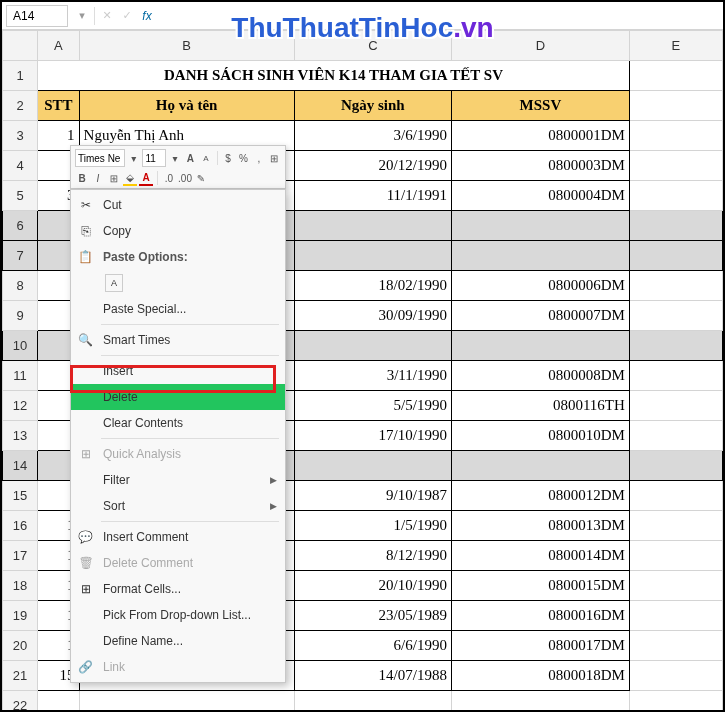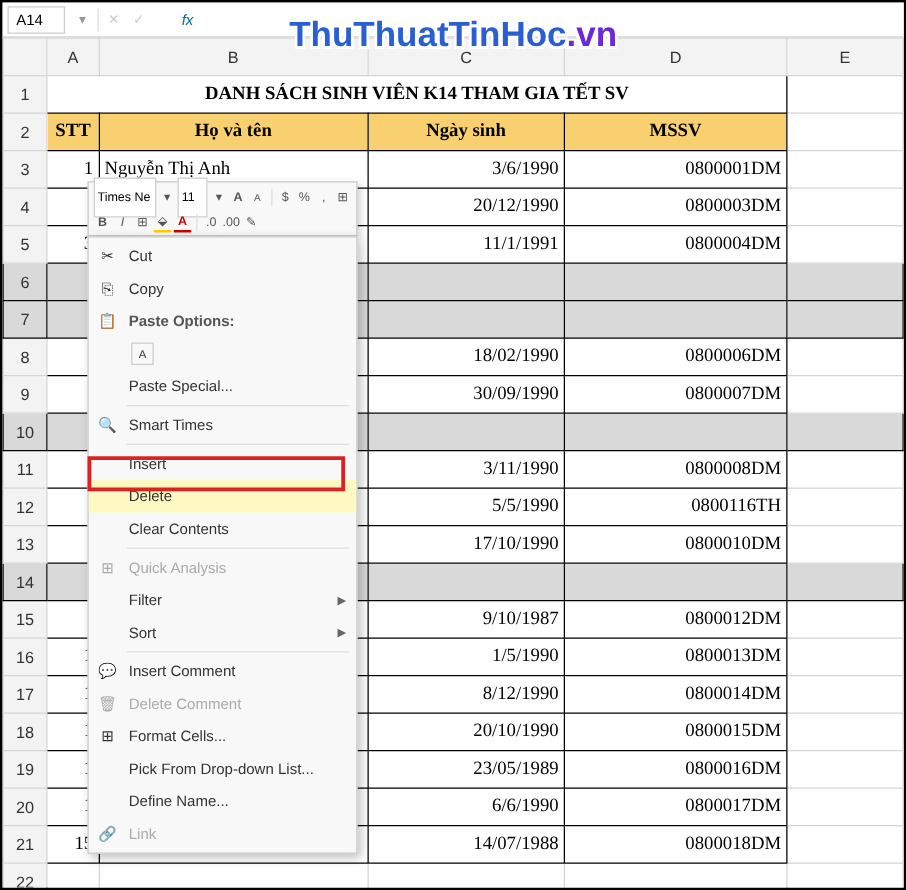--- a/index.html
+++ b/index.html
@@ -1,22 +1,22 @@
 <!DOCTYPE html>
 <html><head>
 <meta charset="utf-8">
 <style>
 * { box-sizing: border-box; margin: 0; padding: 0; font-family: Arial, sans-serif; }
 body { width: 725px; height: 712px; background: #fff; position: relative; overflow: hidden; border: 2px solid #000; }
 
 .formula-bar { display: flex; align-items: center; height: 28px; border-bottom: 1px solid #d4d4d4; background: #fff; }
-.name-box { width: 46px; height: 22px; border: 1px solid #ccc; margin: 0 4px; background: #fff; font-size: 12px; padding: 3px 6px; text-align: left; }
+.name-box { width: 62px; height: 22px; border: 1px solid #ccc; margin: 0 4px; background: #fff; font-size: 12px; padding: 3px 6px; text-align: left; }
 .fb-btn { width: 20px; height: 20px; display: flex; align-items: center; justify-content: center; font-size: 11px; color: #999; }
 .fb-divider { width: 1px; height: 18px; background: #ddd; margin: 0 2px; }
-.fx { font-style: italic; font-size: 12px; color: #0369a1; margin-left: 19px; }
+.fx { font-style: italic; font-size: 12px; color: #0369a1; }
 
 .watermark { position: absolute; top: 10px; left: 50%; transform: translateX(-50%); font-size: 28px; font-weight: bold; color: #2a5fd4; text-shadow: 2px 2px 0 #fff, -2px -2px 0 #fff, 2px -2px 0 #fff, -2px 2px 0 #fff; z-index: 100; pointer-events: none; font-family: Arial Black, Arial; }
 .watermark .vn { color: #6d28d9; }
 
 .grid-container { position: relative; }
 
 table.grid { border-collapse: collapse; width: 100%; table-layout: fixed; }
 table.grid th, table.grid td { border: 1px solid #d4d4d4; height: 30px; font-size: 15px; padding: 0 4px; background: #fff; overflow: hidden; white-space: nowrap; }
 table.grid th { background: #f3f3f3; font-weight: normal; color: #333; text-align: center; font-size: 13px; }
 table.grid th.corner { background: #f3f3f3; width: 34px; }
@@ -33,34 +33,34 @@
 .hdr-cell { background: #f8d070 !important; font-family: "Times New Roman", serif; font-size: 17px; font-weight: bold; text-align: center; border: 1px solid #000 !important; }
 .data-cell { font-family: "Times New Roman", serif; font-size: 17px; border: 1px solid #000 !important; }
 .data-cell.right { text-align: right; font-family: Liberation Serif, serif; }
 .data-cell.left { text-align: left; }
 .stt-cell { font-family: "Times New Roman", serif; font-size: 17px; text-align: right; border: 1px solid #000 !important; }
 .blank-row td { background: #d9d9d9 !important; border: 1px solid #000 !important; }
 .active-cell { border: 2px solid #217346 !important; background: #fff !important; }
 
 .mini-toolbar { position: absolute; left: 68px; top: 143px; width: 216px; height: 44px; background: #f8f8f8; border: 1px solid #c8c8c8; box-shadow: 2px 2px 6px rgba(0,0,0,0.2); padding: 2px 4px; z-index: 50; }
 .mini-row { display: flex; align-items: center; gap: 2px; height: 20px; }
-.mini-input { height: 32px; font-size: 10px; border: 1px solid #ccc; padding: 0 2px; }
+.mini-input { height: 18px; font-size: 10px; border: 1px solid #ccc; padding: 0 2px; }
 .mini-font { width: 50px; }
 .mini-size { width: 24px; }
 .mini-btn { width: 14px; height: 16px; display: flex; align-items: center; justify-content: center; font-size: 10px; color: #555; }
 .mini-sep { width: 1px; height: 14px; background: #ddd; margin: 0 2px; }
 
 .context-menu { position: absolute; left: 68px; top: 187px; width: 216px; background: #f8f8f8; border: 1px solid #c8c8c8; box-shadow: 3px 3px 8px rgba(0,0,0,0.25); z-index: 50; padding: 2px 0; }
 .menu-item { display: flex; align-items: center; height: 26px; padding: 0 6px; font-size: 12px; color: #333; gap: 8px; position: relative; }
 .menu-item.disabled { color: #aaa; }
 .menu-item.header { font-weight: bold; color: #555; }
 .menu-item .icon { width: 18px; height: 18px; display: flex; align-items: center; justify-content: center; font-size: 12px; }
 .menu-item .arrow { position: absolute; right: 8px; font-size: 9px; color: #666; }
 .menu-sep { height: 1px; background: #ddd; margin: 2px 6px 2px 30px; }
-.menu-item.highlighted { background: #fef9c3; }
+.menu-item.highlighted { background: #22c55e; }
 
 .red-box { position: absolute; border: 3px solid #e02020; z-index: 60; pointer-events: none; }
 </style>
 </head>
 <body>
 
 <div class="formula-bar">
   <input class="name-box" value="A14" style="">
   <div class="fb-btn">▾</div>
   <div class="fb-divider"></div>

